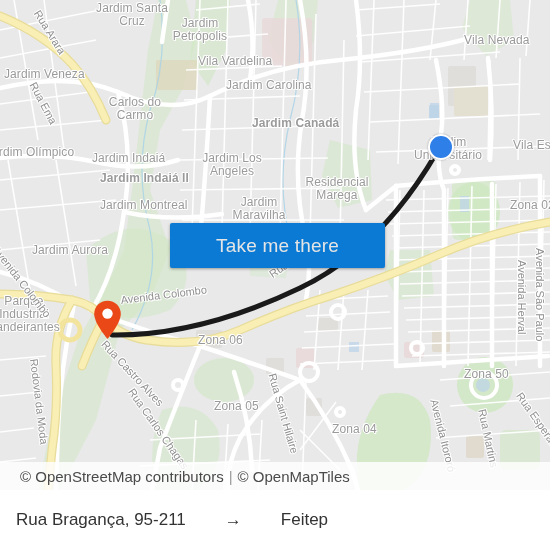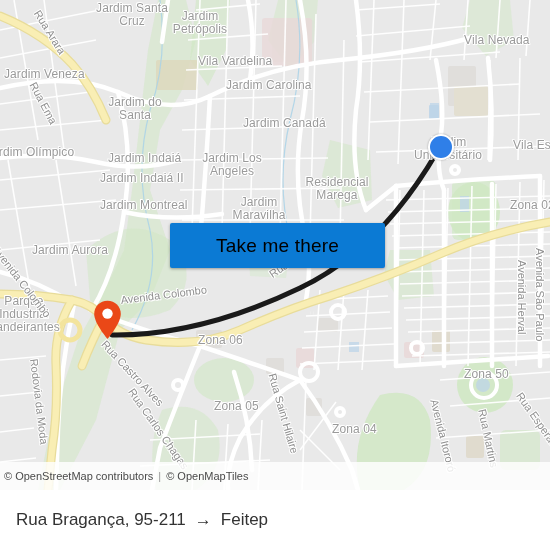--- a/index.html
+++ b/index.html
@@ -35,42 +35,42 @@
 
   
   #origin-marker{position:absolute;left:93px;top:300px;width:29px;height:40px;}
   #dest-marker{position:absolute;left:428px;top:134px;width:26px;height:26px;
     border-radius:50%;background:#2f7fe8;border:2.5px solid #ffffff;
     box-shadow:0 0 2px rgba(0,0,0,.35);box-sizing:border-box;}
 
   
   #take-me-there{
     position:absolute;left:170px;top:223px;width:215px;height:45px;
-    background:#0b7ad4;color:#000000;border:0;border-radius:2px;
+    background:#0b7ad4;color:#e5e5e5;border:0;border-radius:2px;
     font-family:"Liberation Sans",sans-serif;font-size:19px;letter-spacing:.2px;
     box-shadow:0 1px 3px rgba(0,0,0,.35);cursor:pointer;
     display:flex;align-items:center;justify-content:center;
   }
 
   
   #attribution{
     position:absolute;left:0;top:462px;width:550px;height:28px;
     background:rgba(255,255,255,.82);
     display:flex;align-items:center;
-    font-size:11px;color:#4a4a4a;padding-left:4px;box-sizing:border-box;
+    font-size:15px;color:#4a4a4a;padding-left:20px;box-sizing:border-box;
   }
   .attr-sep{margin:0 5px;color:#9a9a9a;}
 
   
   #footer{
     position:absolute;left:0;top:490px;width:550px;height:60px;background:#ffffff;
     display:flex;align-items:center;justify-content:space-between;
     padding:0 16px;box-sizing:border-box;
   }
-  #trip-summary{display:flex;align-items:center;font-size:17px;color:#333;}
+  #trip-summary{display:flex;align-items:center;font-size:17px;color:#333;gap:30px;}
   #trip-arrow{margin:0 9px;font-size:17px;color:#333;}
   #moovit-logo{display:flex;align-items:center;}
   #moovit-wordmark{font-size:22px;font-weight:bold;color:#17181a;letter-spacing:-.6px;}
 </style>
 </head>
 <body>
 
 <div id="app">
 
   <div id="map-area">
@@ -280,34 +280,34 @@
         <g fill="none" stroke="#f3e49d" stroke-width="5">
           <circle cx="70" cy="330" r="10"></circle>
         </g>
 
         <path d="M112 335 Q200 336 300 288 Q380 250 437 152" stroke="#1a1a1a" stroke-width="5" fill="none" stroke-linecap="round" stroke-linejoin="round"></path>
       </g>
     </svg>
 
     <div id="neighborhood-labels">
         <div class="map-label two-line" style="left: 86px; top: 2px; width: 92px;">Jardim Santa Cruz</div>
-        <div class="map-label two-line" style="left: 160px; top: 10px; width: 80px;">Jardim Petrópolis</div>
+        <div class="map-label two-line" style="left: 160px; top: 17px; width: 80px;">Jardim Petrópolis</div>
         <div class="map-label" style="left: 464px; top: 34px;">Vila Nevada</div>
         <div class="map-label" style="left: 198px; top: 55px;">Vila Vardelina</div>
         <div class="map-label" style="left: 4px; top: 68px;">Jardim Veneza</div>
         <div class="map-label" style="left: 226px; top: 79px;">Jardim Carolina</div>
-        <div class="map-label two-line" style="left: 99px; top: 96px; width: 72px;">Jardim do Santa</div>
-        <div class="map-label" style="left: 243px; top: 117px;">Jardim Canadá</div>
+        <div class="map-label two-line" style="left: 99px; top: 96px; width: 72px;">Carlos do Carmo</div>
+        <div class="map-label" style="left: 252px; top: 117px; font-weight: bold;">Jardim Canadá</div>
         <div class="map-label two-line" style="left: 408px; top: 136px; width: 80px;">Jardim Universitário</div>
         <div class="map-label" style="left: 513px; top: 139px;">Vila Esperança</div>
         <div class="map-label" style="left: -14px; top: 146px;">Jardim Olímpico</div>
-        <div class="map-label" style="left: 108px; top: 152px;">Jardim Indaiá</div>
+        <div class="map-label" style="left: 92px; top: 152px;">Jardim Indaiá</div>
         <div class="map-label two-line" style="left: 196px; top: 152px; width: 72px;">Jardim Los Angeles</div>
         <div class="map-label two-line" style="left: 295px; top: 176px; width: 84px;">Residencial Marega</div>
-        <div class="map-label" style="left: 100px; top: 172px;">Jardim Indaiá II</div>
+        <div class="map-label" style="left: 100px; top: 172px; font-weight: bold;">Jardim Indaiá II</div>
         <div class="map-label" style="left: 510px; top: 199px;">Zona 02</div>
         <div class="map-label" style="left: 100px; top: 199px;">Jardim Montreal</div>
         <div class="map-label two-line" style="left: 223px; top: 196px; width: 72px;">Jardim Maravilha</div>
         <div class="map-label" style="left: 32px; top: 244px;">Jardim Aurora</div>
         <div class="map-label two-line" style="left: -18px; top: 295px; width: 84px;">Parque Industrial Bandeirantes</div>
         <div class="map-label" style="left: 198px; top: 334px;">Zona 06</div>
         <div class="map-label" style="left: 464px; top: 368px;">Zona 50</div>
         <div class="map-label" style="left: 214px; top: 400px;">Zona 05</div>
         <div class="map-label" style="left: 332px; top: 423px;">Zona 04</div>
       </div>

